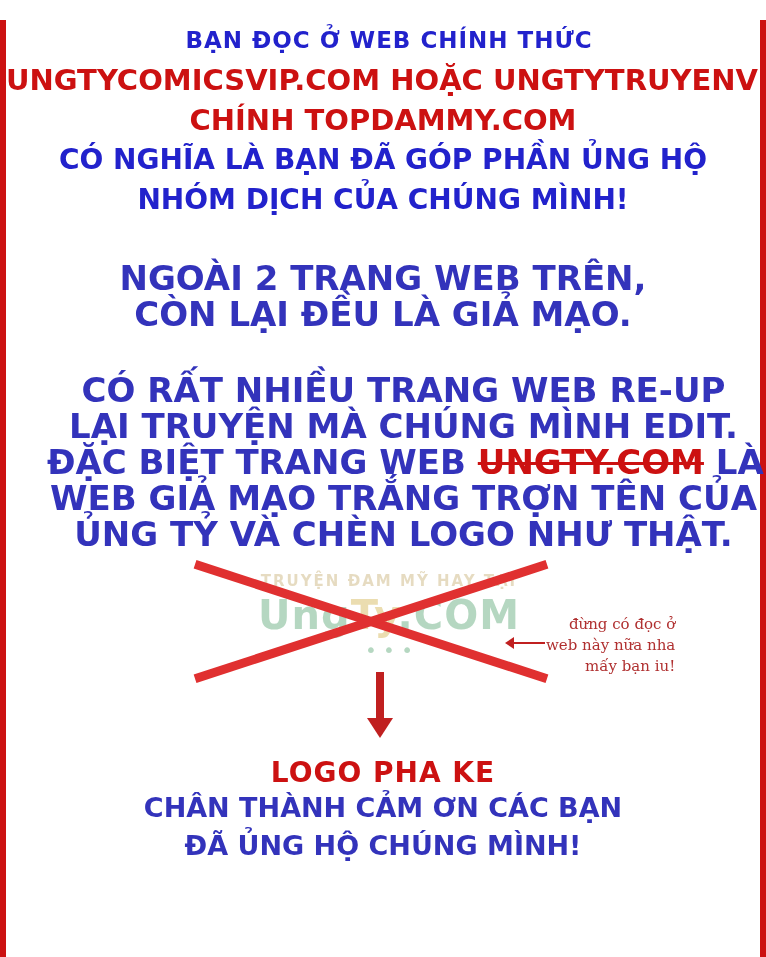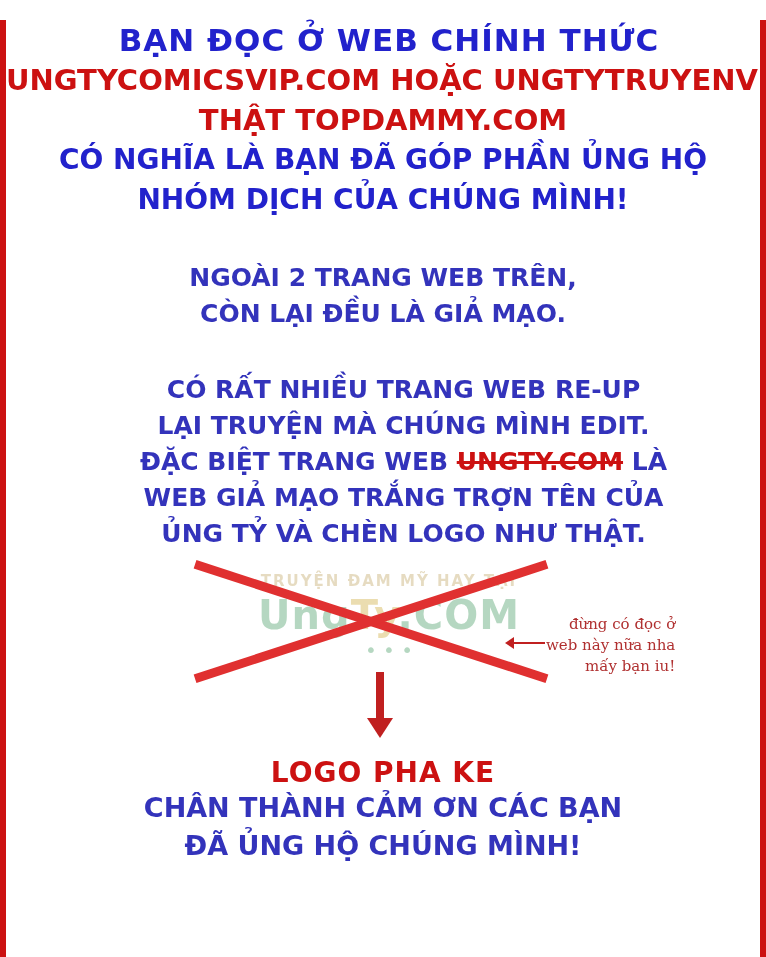--- a/index.html
+++ b/index.html
@@ -30,21 +30,21 @@
     display: block;
     white-space: nowrap;
   }
 
   
   .banner {
     margin-top: 20px;
   }
   .banner .l1 {
     color: #2222cc;
-    font-size: 31px;
+    font-size: 23px;
     font-weight: bold;
     letter-spacing: 1px;
     line-height: 40px;
     padding-left: 12px;
   }
   .banner .l2 {
     color: #cc1111;
     font-size: 29px;
     font-weight: bold;
     line-height: 40px;
@@ -59,21 +59,21 @@
   .banner .l5 {
     color: #2222cc;
     font-size: 28px;
     font-weight: bold;
     line-height: 40px;
   }
 
   
   .para {
     color: #3333bb;
-    font-size: 25px;
+    font-size: 34px;
     font-weight: bold;
     line-height: 36px;
   }
   .para.p1 { margin-top: 40px; }
   .para.p2 { margin-top: 40px; padding-left: 41px; }
 
   .strike {
     color: #cc1111;
     text-decoration: line-through;
     text-decoration-color: #cc1111;
@@ -205,21 +205,21 @@
   }
 </style>
 </head>
 <body>
 
 <div class="page">
 
   <div class="block banner">
     <span class="line l1">BẠN ĐỌC Ở WEB CHÍNH THỨC</span>
     <span class="line l2">UNGTYCOMICSVIP.COM HOẶC UNGTYTRUYENVIP.COM</span>
-    <span class="line l3">THẬT TOPDAMMY.COM</span>
+    <span class="line l3">CHÍNH TOPDAMMY.COM</span>
     <span class="line l4">CÓ NGHĨA LÀ BẠN ĐÃ GÓP PHẦN ỦNG HỘ</span>
     <span class="line l5">NHÓM DỊCH CỦA CHÚNG MÌNH!</span>
   </div>
 
   <div class="block para p1">
     <span class="line">NGOÀI 2 TRANG WEB TRÊN,</span>
     <span class="line">CÒN LẠI ĐỀU LÀ GIẢ MẠO.</span>
   </div>
 
   <div class="block para p2">

